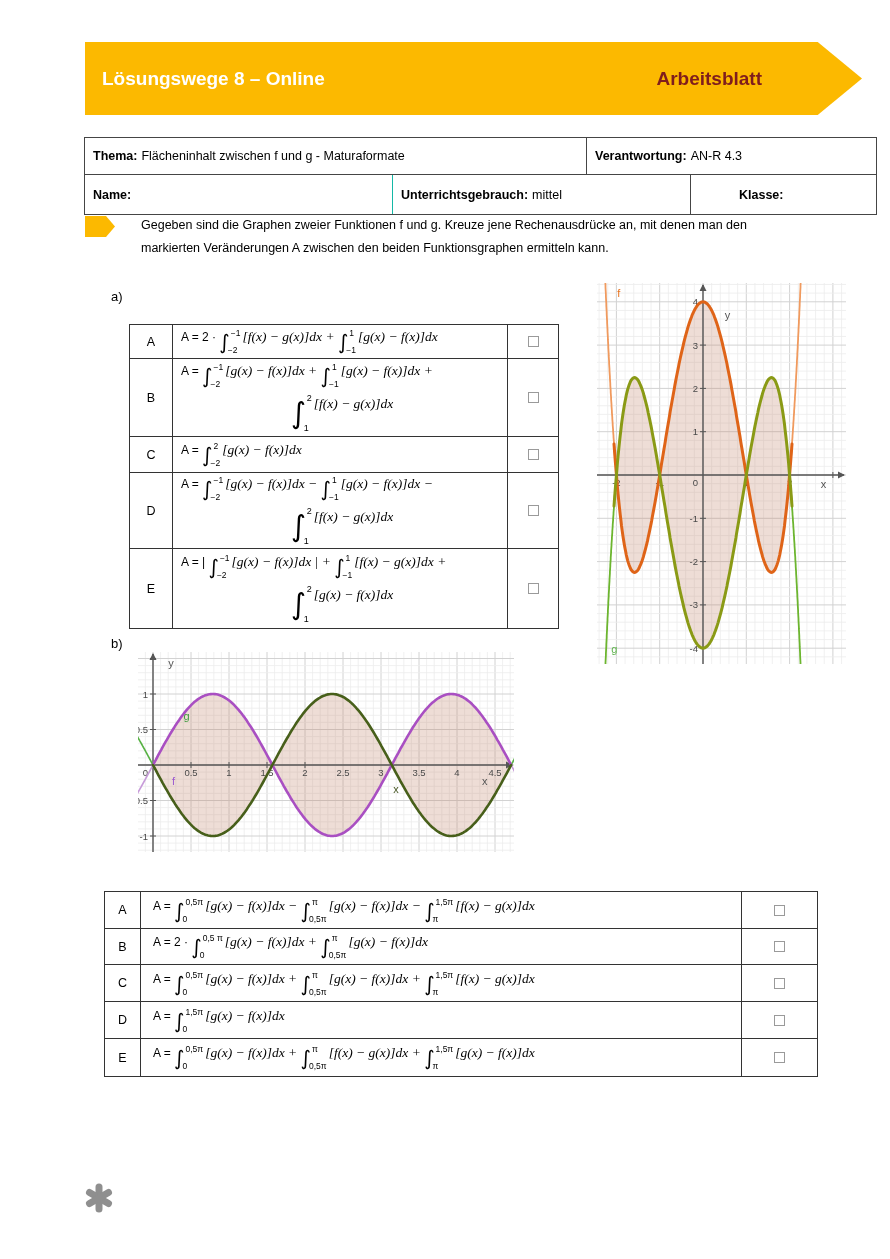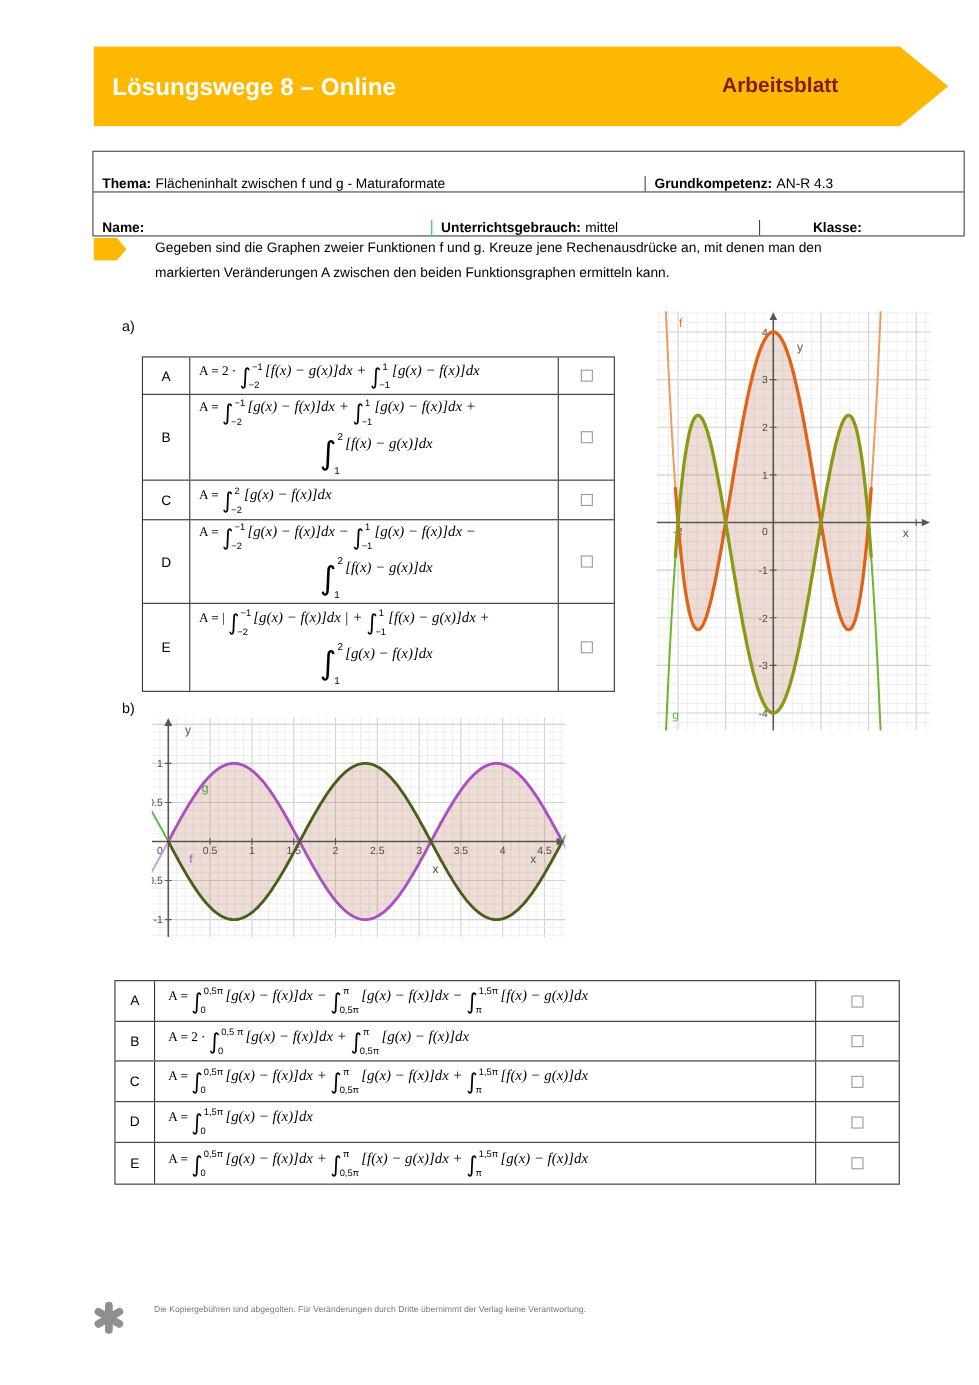--- a/index.html
+++ b/index.html
@@ -6,26 +6,26 @@
   body{
     width:890px;height:1259px;position:relative;background:#ffffff;
     font-family:"Liberation Sans",sans-serif;color:#000;overflow:hidden;
   }
   
   .banner{
     position:absolute;left:85px;top:42px;width:777px;height:73px;background:#FCB900;
     clip-path:polygon(0 0,94.3% 0,100% 50%,94.3% 100%,0 100%);
   }
   .banner .t1{position:absolute;left:17px;top:0;height:100%;display:flex;align-items:center;
-    color:#fff;font-size:22px;font-weight:bold;}
+    color:#fff;font-size:19px;font-weight:bold;}
   .banner .t2{position:absolute;right:100px;top:0;height:100%;display:flex;align-items:center;
     color:#7f1d1d;font-size:19px;font-weight:bold;}
   
   .info{position:absolute;left:84px;top:137px;width:793px;border:1px solid #454545;box-sizing:border-box;}
-  .irow{display:flex;box-sizing:border-box;align-items:flex-end;}
+  .irow{display:flex;box-sizing:border-box;}
   .irow1{height:37px;border-bottom:1px solid #454545;}
   .irow2{height:39px;}
   .icell{box-sizing:border-box;padding-left:8px;display:flex;align-items:center;font-size:12.5px;white-space:nowrap;}
   .icell b{margin-right:4px;}
   .c-thema{width:502px;border-right:1px solid #454545;}
   .c-gk{flex:1;}
   .c-name{width:308px;border-right:1px solid #14b8a6;}
   .c-schwierig{width:298px;border-right:1px solid #454545;}
   .c-klasse{flex:1;margin-left:40px;}
   
@@ -49,21 +49,21 @@
   .oform{flex:1;display:flex;flex-direction:column;justify-content:center;box-sizing:border-box;overflow:hidden;}
   #table-a .oform{padding:2px 4px 2px 8px;}
   #table-b .oform{padding:2px 4px 2px 12px;}
   .ocheck{border-left:1px solid #333;display:flex;align-items:center;justify-content:center;box-sizing:border-box;flex:none;}
   #table-a .ocheck{width:51px;}
   #table-b .ocheck{width:76px;}
   .box{width:11px;height:11px;border:1px solid #9a9a9a;box-sizing:border-box;background:#fff;}
   
   .fline{white-space:nowrap;line-height:1.05;}
   .fline.center{text-align:center;margin-top:5px;}
-  .mp{font-family:Liberation Serif, serif;font-size:12px;font-style:normal;margin-top:16px;}
+  .mp{font-family:Liberation Sans, sans-serif;font-size:12px;font-style:normal;margin-top:16px;}
   .mm{font-family:"Liberation Serif",serif;font-style:italic;font-size:13.5px;}
   .int{display:inline-flex;align-items:center;vertical-align:-8px;}
   .int .s{font-family:"DejaVu Sans",sans-serif;font-size:20px;line-height:0.9;font-style:normal;}
   .int .l{display:inline-flex;flex-direction:column;justify-content:space-between;height:26px;
     font-family:"Liberation Sans",sans-serif;font-size:8.5px;font-style:normal;margin-left:1px;margin-right:2px;}
   .int .lo{margin-left:-3px;}
   .dint{vertical-align:-15px;}
   .dint .s{font-size:29px;line-height:0.95;}
   .dint .l{height:40px;font-size:9px;}
   .dint .lo{margin-left:-6px;}
@@ -84,21 +84,21 @@
   <div class="t2">Arbeitsblatt</div>
 </div>
 
 <div class="info">
   <div class="irow irow1">
     <div class="icell c-thema">
       <b>Thema:</b>
       <span>Flächeninhalt zwischen f und g - Maturaformate</span>
     </div>
     <div class="icell c-gk">
-      <b>Grundkompetenz:</b>
+      <b>Verantwortung:</b>
       <span>AN-R 4.3</span>
     </div>
   </div>
   <div class="irow irow2">
     <div class="icell c-name">
       <b>Name:</b>
       <span></span>
     </div>
     <div class="icell c-schwierig">
       <b>Unterrichtsgebrauch:</b>
@@ -621,14 +621,13 @@
 <div class="footer-logo">
   <svg width="30" height="32" viewBox="0 0 30 32">
     <g stroke="#8f8f8f" stroke-width="7" stroke-linecap="round">
       <line x1="15" y1="5" x2="15" y2="27"></line>
       <line x1="5.5" y1="10.5" x2="24.5" y2="21.5"></line>
       <line x1="24.5" y1="10.5" x2="5.5" y2="21.5"></line>
     </g>
   </svg>
 </div>
 <div class="footer-text">
-  <div>Die Kopiergebühren sind abgegolten. Für Veränderungen durch Dritte übernimmt der Verlag keine Verantwortung.</div>
 </div>
 
 </body></html>

